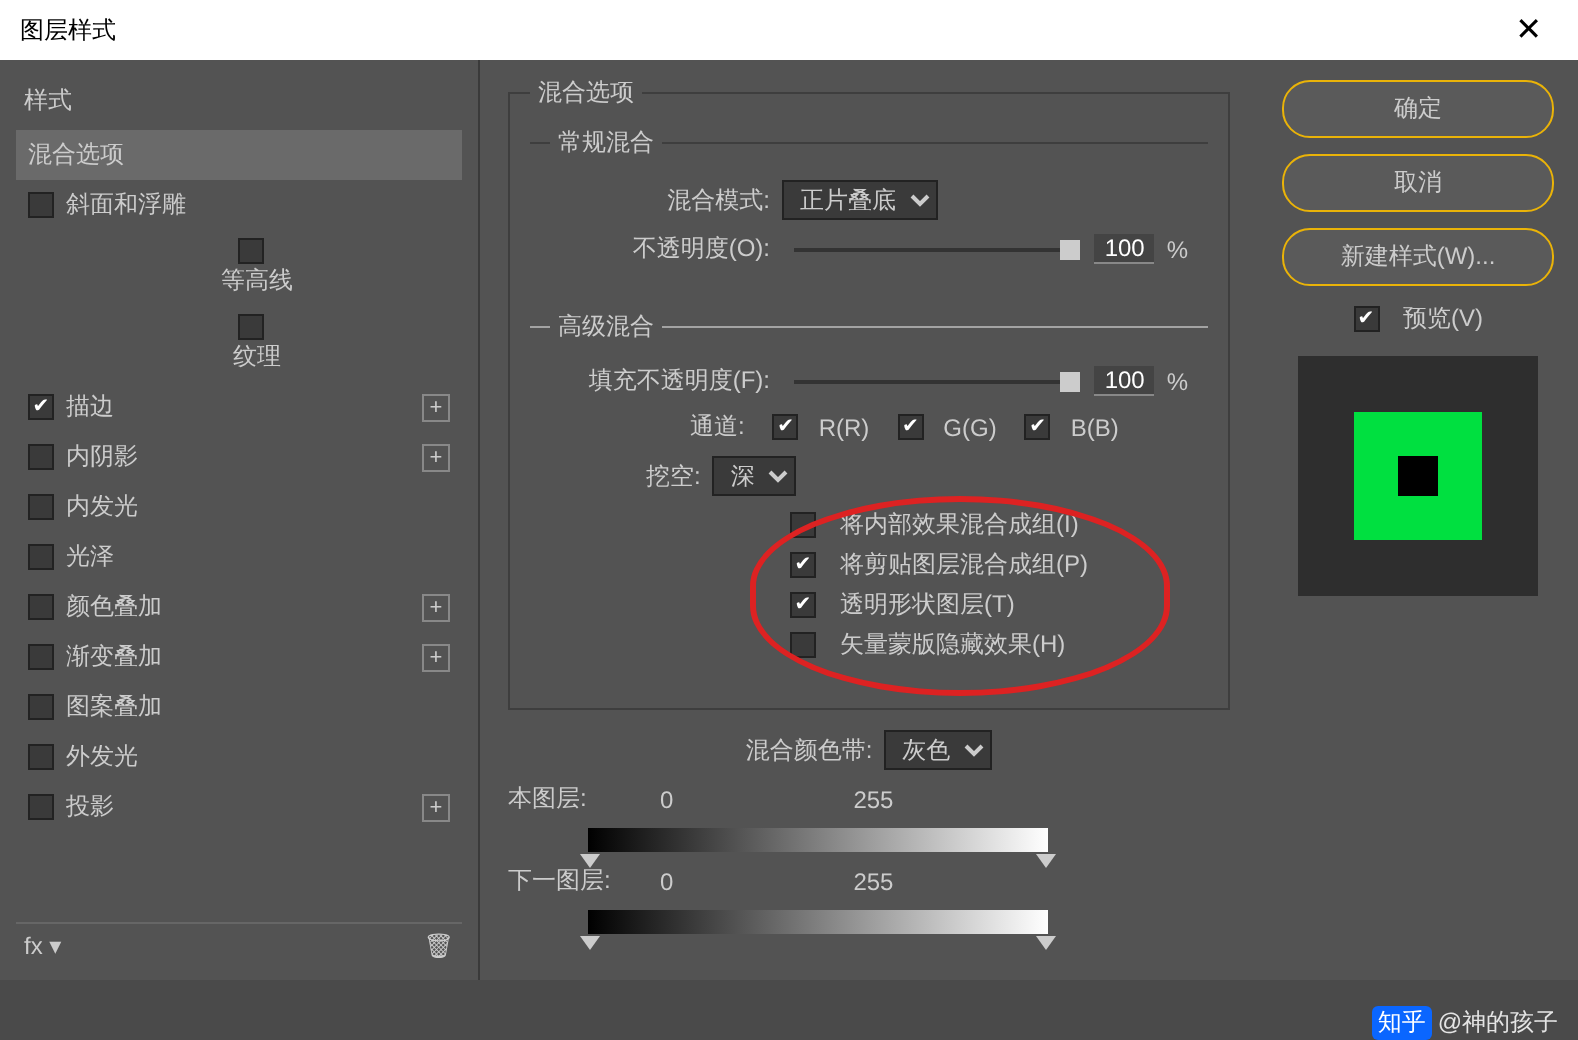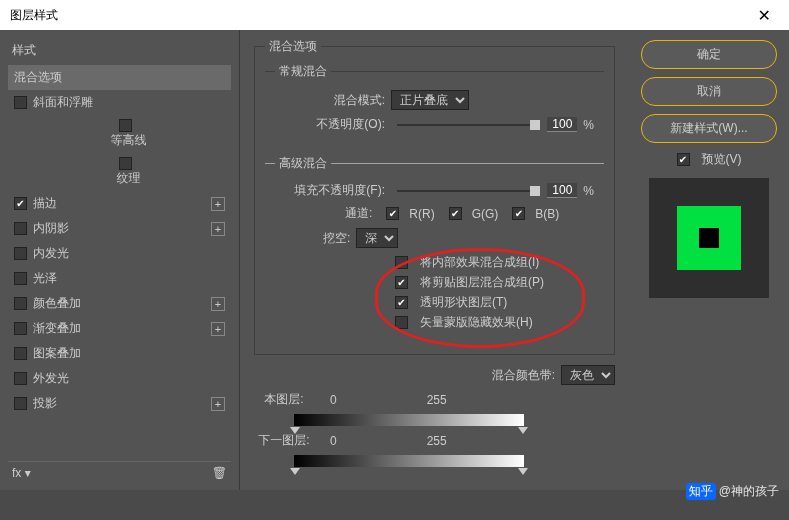--- a/index.html
+++ b/index.html
@@ -26,31 +26,31 @@
 select { background: #3a3a3a; color: #ccc; border: 1px solid #222; padding: 1px 4px; font-size: 12px; }
 .slider-track { flex: 1; height: 2px; background: #333; position: relative; margin: 0 6px; }
 .slider-thumb { position: absolute; top: -4px; width: 10px; height: 10px; background: #ccc; transform: translateX(-50%); }
 .numbox { background: #444; color: #fff; border-bottom: 1px solid #888; padding: 0 2px; min-width: 30px; text-align: center; }
 .chan-row { display: flex; align-items: center; gap: 14px; margin: 4px 0 4px 70px; }
 .chan-cb { display: inline-flex; align-items: center; gap: 4px; }
 .inner-checks { margin-left: 120px; position: relative; }
 .inner-checks .row { margin: 3px 0; }
 .circle-annot { position: absolute; border: 3px solid #d22; border-radius: 50% / 45%; width: 210px; height: 100px; left: -20px; top: -6px; pointer-events: none; }
 .blend-if { margin-top: 6px; }
-.blend-if .lab { width: 60px; text-align: center; }
+.blend-if .lab { width: 60px; text-align: left; }
 .blend-if .vals { display: flex; gap: 90px; color: #ccc; margin-left: 10px; }
 .gradient-bar { height: 12px; width: 230px; background: linear-gradient(to right, #000, #fff); margin: 4px 0 2px 40px; position: relative; }
 .tri { position: absolute; bottom: -8px; width: 0; height: 0; border-left: 5px solid transparent; border-right: 5px solid transparent; border-top: 7px solid #ccc; }
 .right { width: 160px; padding: 10px 12px; }
 .btn { background: #5a5a5a; color: #ccc; border: 1px solid #eab308; border-radius: 14px; padding: 5px 0; width: 100%; margin-bottom: 8px; text-align: center; cursor: pointer; }
 .preview-row { display: flex; align-items: center; justify-content: center; gap: 6px; color: #ccc; margin: 6px 0 10px; }
 .preview-box { width: 120px; height: 120px; background: #2e2e2e; display: flex; align-items: center; justify-content: center; margin: 0 auto; }
 .preview-inner { width: 64px; height: 64px; background: #00e040; display: flex; align-items: center; justify-content: center; }
 .preview-core { width: 20px; height: 20px; background: #000; }
-.watermark { position: absolute; bottom: 20px; right: 10px; color: rgba(255,255,255,0.85); font-size: 14px; }
+.watermark { position: absolute; bottom: 0; right: 10px; color: rgba(255,255,255,0.85); font-size: 14px; }
 .zhihu { display: inline-block; background: #0a66ff; color: #fff; border-radius: 3px; padding: 0 3px; font-size: 12px; margin-right: 3px; }
 </style>
 </head>
 <body>
 
 <div class="titlebar">
   <span>图层样式</span>
   <span class="close-x">✕</span>
 </div>
 
@@ -185,21 +185,21 @@
             </div>
             <div class="row">
               <span class="cb"></span>
               <span>矢量蒙版隐藏效果(H)</span>
             </div>
           </div>
       </fieldset>
     </fieldset>
 
     <div class="blend-if">
-      <div class="row" style="justify-content:flex-end">
+      <div class="row" style="justify-content:center">
         <span>混合颜色带:</span>
         <select><option>灰色</option></select>
       </div>
       <div class="row">
         <span class="lab">本图层:</span>
         <span class="vals">
             <span>0</span>
             <span>255</span>
           </span>
       </div>

